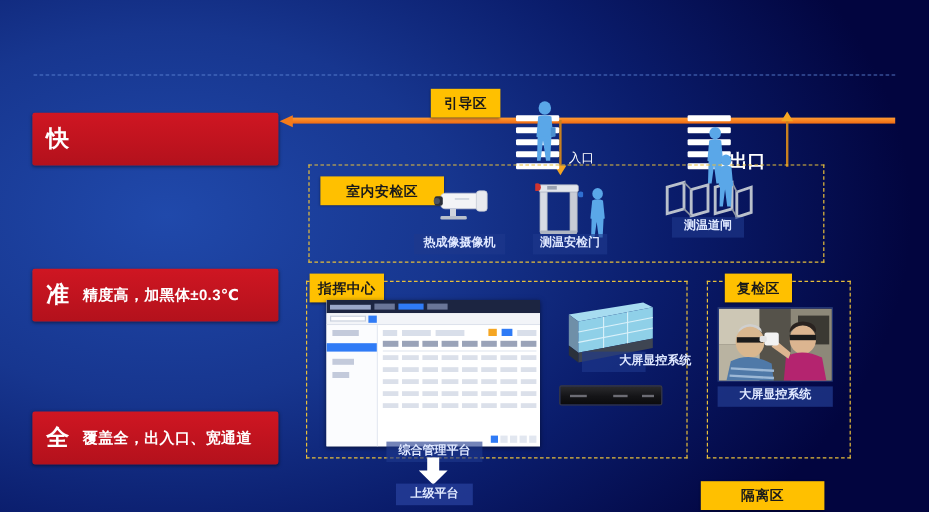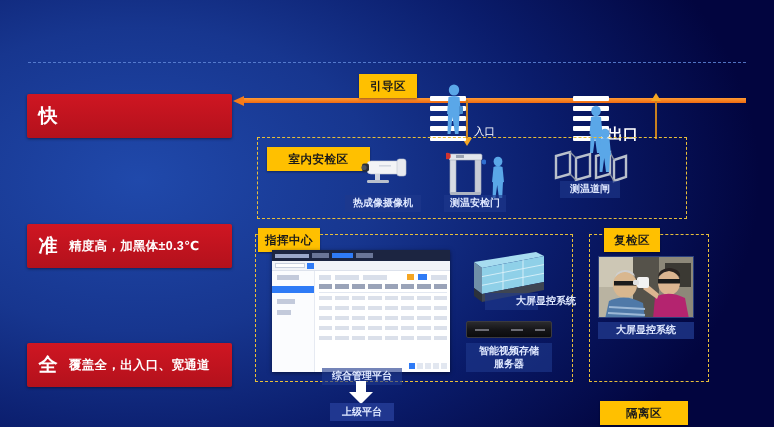--- a/index.html
+++ b/index.html
@@ -73,21 +73,21 @@
     position:absolute; background:#ffc000; color:#1a1a1a;
     font-size:11.5px; font-weight:bold; letter-spacing:.5px;
     display:flex; align-items:center; justify-content:center;
     height:18px; padding:12px 9px; white-space:nowrap;
     box-shadow:0 1px 2px rgba(0,0,0,.4);
   }
   .lbl-guide{ left:359px; top:74px; width:58px; }
   .lbl-indoor{ left:267px; top:147px; width:103px;font-family:Liberation Mono, monospace; }
   .lbl-command{ left:258px; top:228px; width:62px; }
   .lbl-recheck{ left:604px; top:228px; width:56px; }
-  .lbl-isolate{ left:600px; top:401px; width:88px; height:20px; }
+  .lbl-isolate{ left:584px; top:401px; width:103px; height:20px; }
   
   .dbox{
     position:absolute; border:1px dashed #e8bf3a;
   }
   .box-indoor{ left:257px; top:137px; width:430px; height:82px; }
   .box-command{ left:255px; top:234px; width:318px; height:148px; }
   .box-recheck{ left:589px; top:234px; width:120px; height:148px; }
   
   .cap{
     position:absolute; color:#dfe8ff; font-size:10px; font-weight:bold;
@@ -382,24 +382,20 @@
     <path d="M12 44 L74 32 L74 40 L12 52 Z" fill="#3e4552"></path>
     <path d="M4 38 L12 44 L12 52 L4 46 Z" fill="#2b313b"></path>
   </svg>
   <div class="cap" style="left:485px; top:293px; width:53px;padding-left:31px;">大屏显控系统</div>
 
   <div class="nvr" style="left:466px; top:321px; width:86px; height:17px;">
     <div class="dot" style="left:8px; top:7px; width:14px;"></div>
     <div class="dot" style="left:44px; top:7px; width:12px;"></div>
     <div class="dot" style="left:68px; top:7px; width:10px;"></div>
   </div>
-  <div class="cap" style="left:466px; top:343px; width:86px;">
-    <span>智能视频存储</span><br>
-    <span>服务器</span>
-  </div>
 
   <div class="dbox box-recheck"></div>
   <div class="ylabel lbl-recheck">复检区</div>
 
   <div class="photo">
     <svg width="96" height="62" viewBox="0 0 96 62">
       <rect width="96" height="62" fill="#6d6a5e"></rect>
       <rect x="0" y="0" width="34" height="30" fill="#cdc7b5"></rect>
       <rect x="34" y="0" width="26" height="62" fill="#55524a"></rect>
       <rect x="60" y="0" width="36" height="62" fill="#8d8879"></rect>

